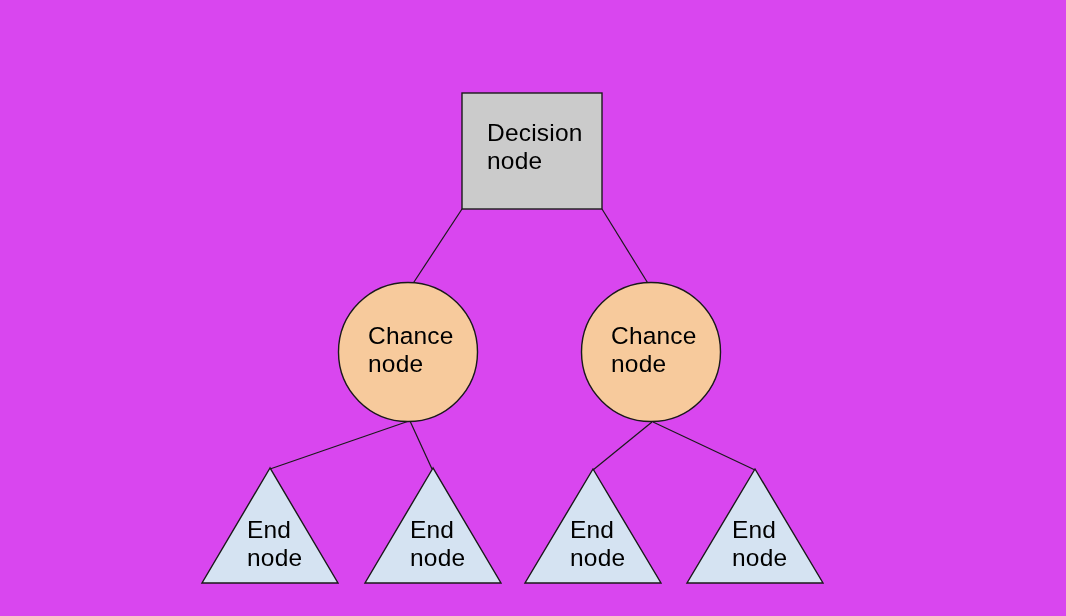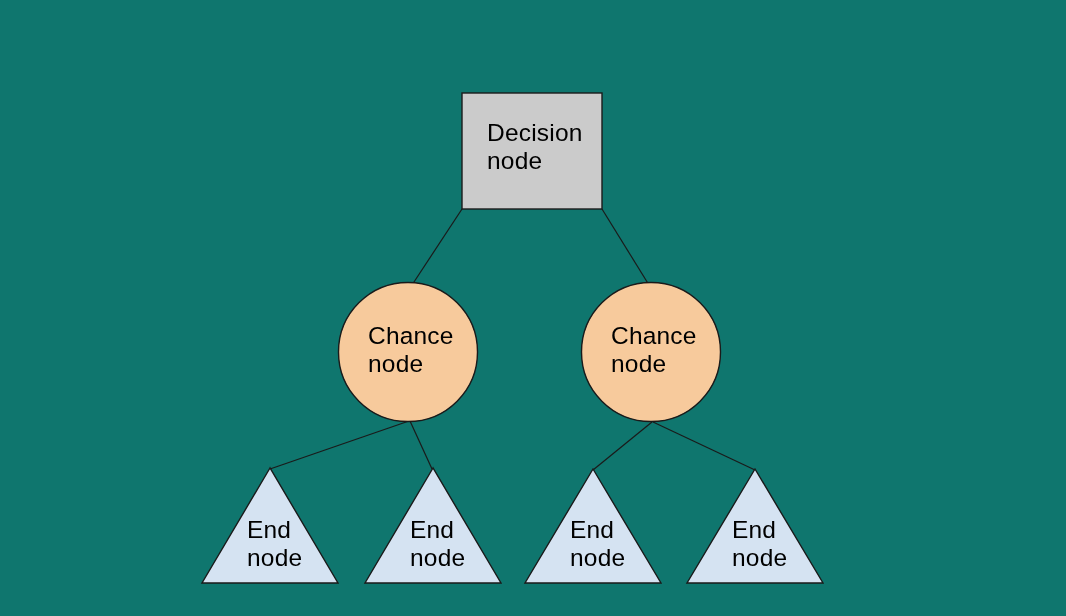--- a/index.html
+++ b/index.html
@@ -4,21 +4,21 @@
 <style>
   html, body {
     margin: 0;
     padding: 0;
     background: #ffffff;
   }
   .canvas {
     position: relative;
     width: 1066px;
     height: 616px;
-    background: #0f766e;
+    background: #d946ef;
     font-family: "Liberation Sans", sans-serif;
     overflow: hidden;
   }
   .diagram-svg {
     position: absolute;
     left: 0;
     top: 0;
     width: 1066px;
     height: 616px;
   }

